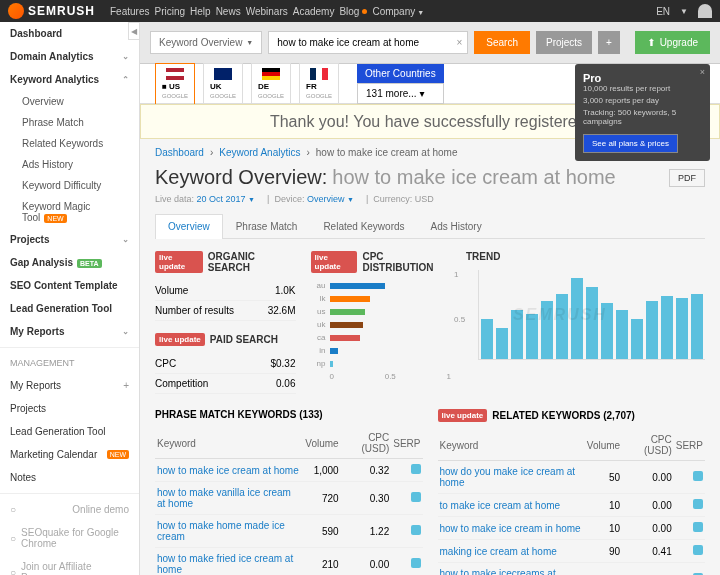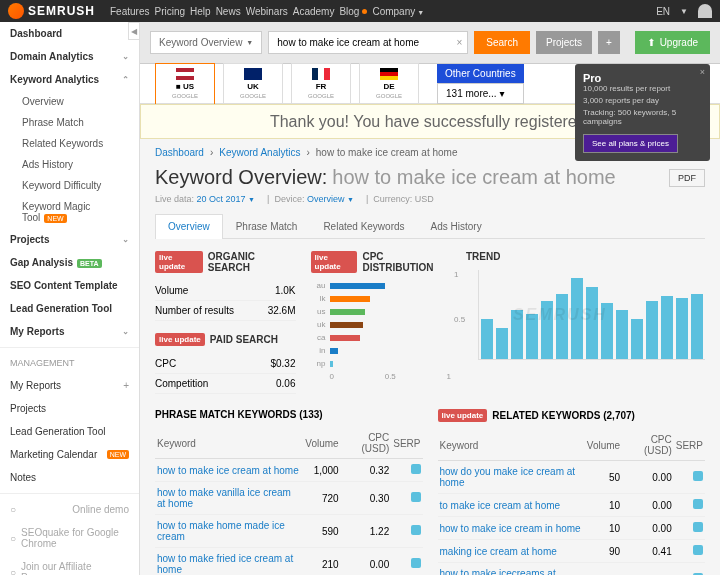--- a/index.html
+++ b/index.html
@@ -36,21 +36,21 @@
 .tool-input{background:#fff;border:1px solid #ccc;padding:5px 8px;font-size:10px;width:200px;position:relative}
 .tool-input input{border:none;outline:none;width:100%;font-size:10px}
 .clear-x{position:absolute;right:5px;top:5px;color:#999;cursor:pointer}
 .btn-search{background:#ff7a00;color:#fff;border:none;padding:6px 12px;font-size:10px;cursor:pointer}
 .btn-projects{background:#999;color:#fff;border:none;padding:6px 10px;font-size:10px;cursor:pointer}
 .btn-plus{background:#999;color:#fff;border:none;padding:6px 8px;font-size:10px;cursor:pointer}
 .btn-upgrade{background:#5cb85c;color:#fff;border:none;padding:6px 12px;font-size:10px;cursor:pointer;margin-left:auto;display:flex;align-items:center;gap:4px}
 
 
 .country-bar{position:absolute;left:140px;top:64px;right:0;height:40px;background:#fff;border-bottom:1px solid #ddd;display:flex;align-items:center;padding:0 15px;gap:8px}
-.country-btn{border:1px solid #ddd;padding:4px 16px;font-size:8px;text-align:center;cursor:pointer;min-width:30px}
+.country-btn{border:1px solid #ddd;padding:4px 6px;font-size:8px;cursor:pointer;min-width:30px}
 .country-btn.active{border-color:#ff7a00}
 .country-btn .flag{width:18px;height:12px;display:block;margin:0 auto 2px}
 .flag-us{background:linear-gradient(to bottom,#b22234 33%,#fff 33%,#fff 66%,#b22234 66%)}
 .flag-uk{background:#012169}
 .flag-de{background:linear-gradient(to bottom,#000 33%,#dd0000 33%,#dd0000 66%,#ffce00 66%)}
 .flag-fr{background:linear-gradient(to right,#002654 33%,#fff 33%,#fff 66%,#ed2939 66%)}
 .other-countries{background:#1d4ed8;color:#fff;padding:4px 8px;font-size:10px}
 .more-select{border:1px solid #ccc;padding:4px 8px;font-size:10px;background:#fff;cursor:pointer}
 
 
@@ -99,21 +99,21 @@
 th.r{text-align:right}
 td{padding:5px 2px;border-bottom:1px solid #eee}
 td.r{text-align:right}
 .serp-icon{width:10px;height:10px;background:#5bc0de;display:inline-block;border-radius:2px}
 
 
 .popup{position:absolute;right:10px;top:64px;width:135px;background:#444;color:#fff;padding:8px;font-size:9px;z-index:100;border-radius:3px}
 .popup .close{position:absolute;right:5px;top:3px;cursor:pointer;color:#aaa}
 .popup h3{font-size:11px;}
 .popup p{font-size:8px;color:#ccc;margin-bottom:3px}
-.popup button{background:#4c1d95;border:1px solid #888;color:#fff;padding:4px 8px;font-size:8px;margin-top:5px;cursor:pointer}
+.popup button{background:#1d4ed8;border:1px solid #888;color:#fff;padding:4px 8px;font-size:8px;margin-top:5px;cursor:pointer}
 </style>
 </head>
 <body>
 
 <div class="topbar">
   <div class="logo">
     <span class="logo-icon"></span>
     <span class="logo-text">SEMRUSH</span>
   </div>
   <div class="topnav" id="topnav">
@@ -216,26 +216,26 @@
 <div class="country-bar" id="country-bar">
 <div class="country-btn active">
       <span class="flag flag-us"></span>
       <div><b>■ US</b><br><span style="font-size:6px;color:#999">GOOGLE</span></div>
     </div>
     <div class="country-btn">
       <span class="flag flag-uk"></span>
       <div><b>UK</b><br><span style="font-size:6px;color:#999">GOOGLE</span></div>
     </div>
     <div class="country-btn">
+      <span class="flag flag-de"></span>
+      <div><b>DE</b><br><span style="font-size:6px;color:#999">GOOGLE</span></div>
+    </div>
+    <div class="country-btn">
       <span class="flag flag-fr"></span>
       <div><b>FR</b><br><span style="font-size:6px;color:#999">GOOGLE</span></div>
-    </div>
-    <div class="country-btn">
-      <span class="flag flag-de"></span>
-      <div><b>DE</b><br><span style="font-size:6px;color:#999">GOOGLE</span></div>
     </div>
     <div style="margin-left: 10px;">
       <div class="other-countries">Other Countries</div>
       <div class="more-select">131 more... ▾</div>
     </div>
   </div>
 
 <div class="banner">Thank you! You have successfully registered!</div>
 
 <div class="content">

